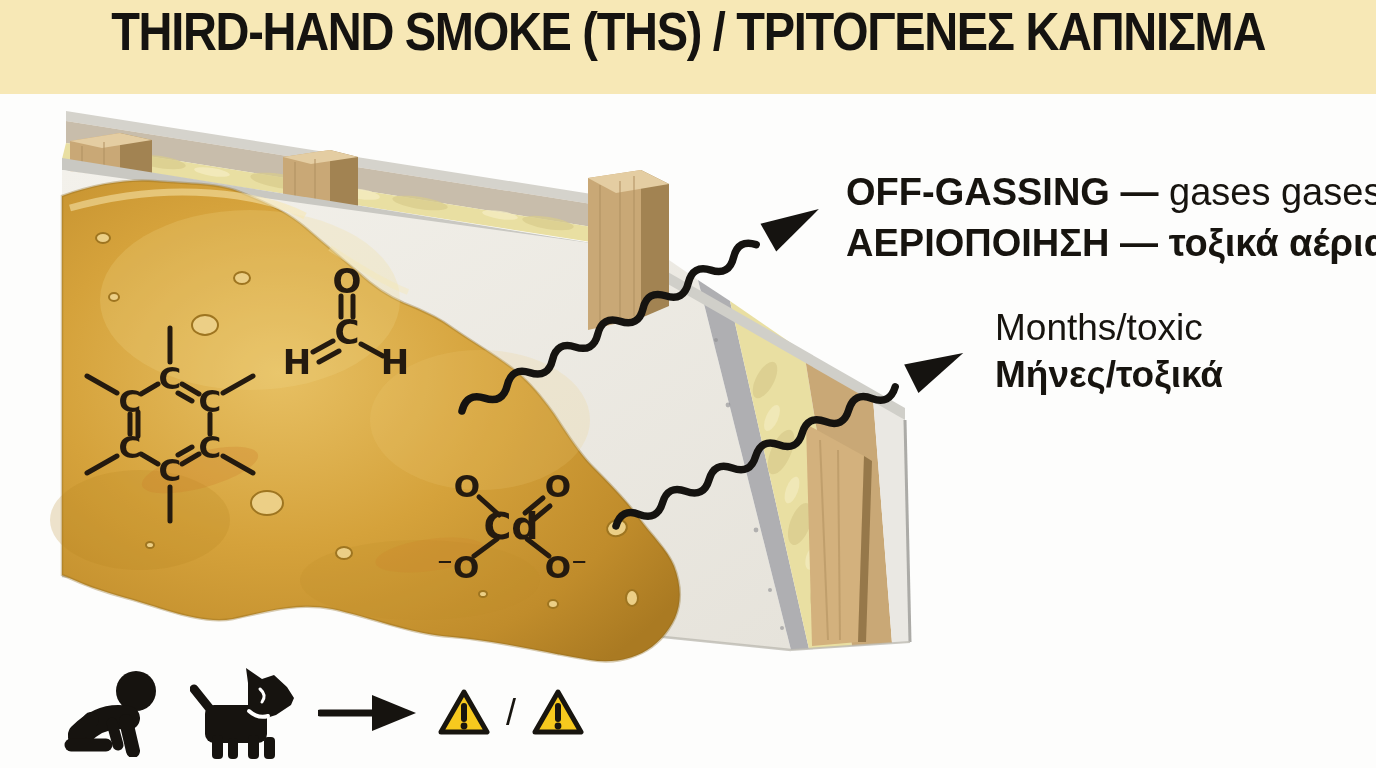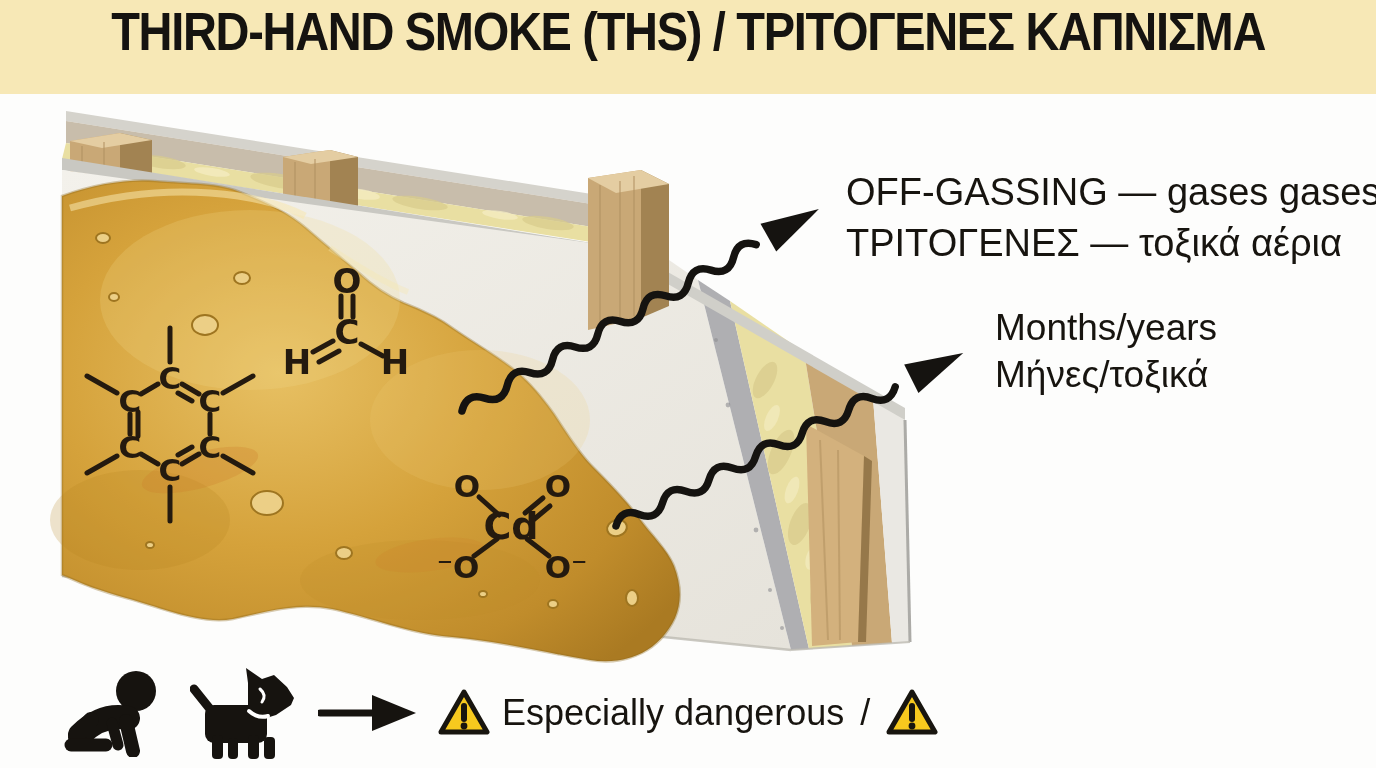--- a/index.html
+++ b/index.html
@@ -6,21 +6,21 @@
   .stage{position:relative;width:1376px;height:768px;overflow:hidden;
          font-family:"Liberation Sans","DejaVu Sans",sans-serif;color:#17140f;background:#fdfdfc;}
   .banner{position:absolute;left:0;top:0;width:1376px;height:94px;background:#f7e8b6;
           display:flex;align-items:flex-start;justify-content:center;}
   .banner h1{margin:0;font-size:54px;font-weight:700;letter-spacing:-1.5px;white-space:nowrap;
              transform:scaleX(.87);transform-origin:center;color:#151310;}
   .scene{position:absolute;left:0;top:0;width:1376px;height:768px;}
   .callout{position:absolute;white-space:nowrap;}
   .offgas{left:846px;top:167px;font-size:38px;line-height:51px;}
   .months{left:995px;top:304px;font-size:37px;line-height:47px;}
-  .b{font-weight:400;}
+  .b{font-weight:700;}
   .legendrow{position:absolute;left:64px;top:660px;height:106px;display:flex;align-items:center;}
   .legendrow .txt{font-size:36px;margin-left:12px;}
   .legendrow .sep{font-size:36px;margin-left:16px;}
   .mi{display:block;}
   svg text.atom{font-family:"DejaVu Sans",sans-serif;font-weight:700;fill:#241a0f;}
 </style>
 </head>
 <body>
 
 <div class="stage">
@@ -200,28 +200,28 @@
     </g>
   </svg>
 
   <div class="callout offgas">
     <div>
       <span class="b">OFF-GASSING</span>
       <span class="b">—</span>
       <span>gases gases</span>
     </div>
     <div class="b">
-      <span>ΤΡΙΤΟΓΕΝΕΣ</span>
+      <span>ΑΕΡΙΟΠΟΙΗΣΗ</span>
       <span>—</span>
       <span>τοξικά αέρια</span>
     </div>
   </div>
 
   <div class="callout months">
-    <div>Months/years</div>
+    <div>Months/toxic</div>
     <div class="b">Μήνες/τοξικά</div>
   </div>
 
   <div class="legendrow">
     <svg class="mi" width="92" height="88" viewBox="0 0 92 88">
       <g fill="#16130f" stroke="#16130f" stroke-linecap="round">
         <circle cx="72" cy="22" r="20" stroke="none"></circle>
         <path d="M16,66 Q38,44 64,49" fill="none" stroke-width="24"></path>
         <path d="M62,52 L69,82" fill="none" stroke-width="14"></path>
         <path d="M48,54 L54,76" fill="none" stroke-width="11"></path>
@@ -244,21 +244,20 @@
     </svg>
     <svg class="mi" width="100" height="40" viewBox="0 0 100 40" style="margin-left:22px">
       <line x1="2" y1="20" x2="58" y2="20" stroke="#16130f" stroke-width="7" stroke-linecap="round"></line>
       <polygon points="54,2 98,20 54,38" fill="#16130f"></polygon>
     </svg>
     <svg class="mi" width="52" height="50" viewBox="0 0 52 50" style="margin-left:20px">
       <polygon points="26,4 49,44 3,44" fill="#f7c91e" stroke="#18150f" stroke-width="5" stroke-linejoin="round"></polygon>
       <line x1="26" y1="18" x2="26" y2="31" stroke="#18150f" stroke-width="6" stroke-linecap="round"></line>
       <circle cx="26" cy="38" r="3.4" fill="#18150f"></circle>
     </svg>
-    <span class="txt">Especially dangerous</span>
     <span class="sep">/</span>
     <svg class="mi" width="52" height="50" viewBox="0 0 52 50" style="margin-left:16px">
       <polygon points="26,4 49,44 3,44" fill="#f7c91e" stroke="#18150f" stroke-width="5" stroke-linejoin="round"></polygon>
       <line x1="26" y1="18" x2="26" y2="31" stroke="#18150f" stroke-width="6" stroke-linecap="round"></line>
       <circle cx="26" cy="38" r="3.4" fill="#18150f"></circle>
     </svg>
   </div>
 
 </div>
 

